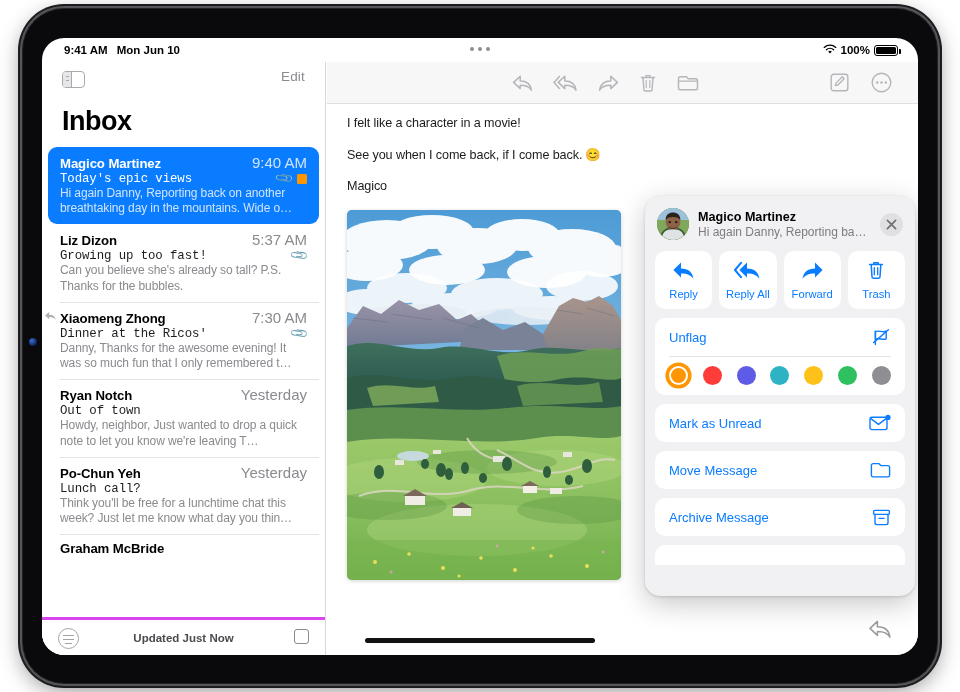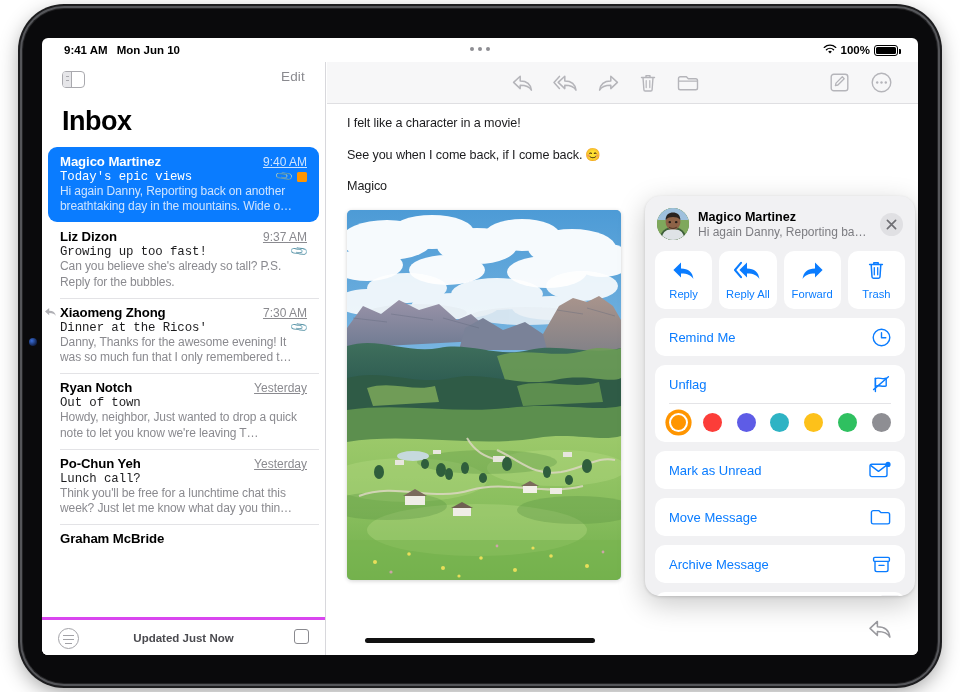--- a/index.html
+++ b/index.html
@@ -33,21 +33,21 @@
     border-radius: 50%;
     background: radial-gradient(circle at 35% 35%, #3a6fdc 0%, #11214a 70%, #05070f 100%);
   }
 
   
   #screen {
     position: absolute;
     left: 20px; top: 30px;
     width: 876px; height: 617px;
     background: #ffffff;
-    border-radius: 6px;
+    border-radius: 22px;
     overflow: hidden;
   }
 
   
   #status-bar {
     position: absolute; left: 0; top: 0; width: 100%; height: 24px;
     display: flex; align-items: center;
     font-size: 11.5px; font-weight: bold; color: #000;
   }
   #status-left { position: absolute; left: 22px; display: flex; gap: 9px; align-items: center; }
@@ -102,21 +102,21 @@
     padding: 7px 12px 8px 12px;
     border-radius: 9px;
   }
   .mail-row + .mail-row::before {
     content: ""; position: absolute; left: 12px; right: 0; top: 0; height: 1px; background: #e3e3e6;
   }
   .mail-row.selected { background: #0a7cff; }
   .mail-row.selected + .mail-row::before { background: transparent; }
   .mail-top { display: flex; align-items: baseline; justify-content: space-between; }
   .mail-sender { font-size: 13.2px; font-weight: bold; color: #000; letter-spacing: -.1px; }
-  .mail-time { font-size: 12px; color: #8a8a8f; white-space: nowrap; margin-left: 20px; text-decoration: underline; }
+  .mail-time { font-size: 15px; color: #8a8a8f; white-space: nowrap; margin-left: 20px; }
   .mail-subject-line { display: flex; align-items: center; justify-content: space-between; margin-top: 1px; }
   .mail-subject { font-size: 12.4px; color: #1c1c1e; letter-spacing: -.1px; font-family: Liberation Mono, monospace; }
   .mail-badges { display: flex; align-items: center; gap: 5px; flex: 0 0 auto; margin-left: 6px; }
   .clip-icon { font-size: 12px; color: #a6a6ab; transform: rotate(-40deg); display: inline-block; }
   .flag-icon { width: 10px; height: 10px; background: #ff9500; border-radius: 1.5px; display: inline-block; }
   .mail-preview { font-size: 12px; color: #8a8a8f; line-height: 1.27; margin-top: 0; letter-spacing: -.1px; }
   .mail-row.selected .mail-sender,
   .mail-row.selected .mail-subject { color: #ffffff; }
   .mail-row.selected .mail-time,
   .mail-row.selected .mail-preview { color: #cfe4ff; }
@@ -307,29 +307,29 @@
               <span class="clip-icon">📎</span>
               <span class="flag-icon"></span>
             </span>
           </div>
           <div class="mail-preview">Hi again Danny, Reporting back on another breathtaking day in the mountains. Wide o…</div>
         </div>
 
         <div class="mail-row">
           <div class="mail-top">
             <span class="mail-sender">Liz Dizon</span>
-            <span class="mail-time">9:37 AM</span>
+            <span class="mail-time">5:37 AM</span>
           </div>
           <div class="mail-subject-line">
             <span class="mail-subject">Growing up too fast!</span>
             <span class="mail-badges">
               <span class="clip-icon">📎</span>
             </span>
           </div>
-          <div class="mail-preview">Can you believe she's already so tall? P.S. Reply for the bubbles.</div>
+          <div class="mail-preview">Can you believe she's already so tall? P.S. Thanks for the bubbles.</div>
         </div>
 
 
         <div class="mail-row has-reply">
           <span class="replied-icon">
             <svg width="13" height="11" viewBox="0 0 13 11">
                 <path d="M5.2 1 1 4.6l4.2 3.6V6.1c3.4 0 5.4.9 6.6 2.9-.4-3.4-2.6-5.2-6.6-5.2V1z" fill="#b0b0b5"></path>
               </svg>
           </span>
           <div class="mail-top">
@@ -650,31 +650,20 @@
           <span>
             <svg width="18" height="20" viewBox="0 0 18 20">
                 <path d="M2.6 4.4h12.8M6.8 4.4V2.7h4.4v1.7M4.2 4.6l.8 12.2c0 .8.6 1.4 1.4 1.4h5.2c.8 0 1.4-.6 1.4-1.4l.8-12.2" fill="none" stroke="#0a7cff" stroke-width="1.5" stroke-linecap="round" stroke-linejoin="round"></path>
                 <path d="M7.3 7.6v7.2M10.7 7.6v7.2" stroke="#0a7cff" stroke-width="1.3" stroke-linecap="round"></path>
               </svg>
           </span>
           <span class="qa-label">Trash</span>
         </div>
       </div>
 
-      <div class="popup-card">
-        <div class="popup-item">
-          <span>Remind Me</span>
-          <span class="pi-icon">
-            <svg width="19" height="19" viewBox="0 0 19 19">
-                <circle cx="9.5" cy="9.5" r="8.3" fill="none" stroke="#0a7cff" stroke-width="1.4"></circle>
-                <path d="M9.5 4.8v4.9h4.3" stroke="#0a7cff" stroke-width="1.4" fill="none" stroke-linecap="round" stroke-linejoin="round"></path>
-              </svg>
-          </span>
-        </div>
-      </div>
 
       <div class="popup-card" id="flag-card">
         <div class="popup-item">
           <span>Unflag</span>
           <span class="pi-icon">
             <svg width="20" height="19" viewBox="0 0 20 19">
                 <path d="M4.4 3.2v13.4" stroke="#0a7cff" stroke-width="1.4" stroke-linecap="round"></path>
                 <path d="M4.4 3.6c3.6-1.8 7.2 1.4 10.8-.4v7.6c-3.6 1.8-7.2-1.4-10.8.4z" fill="none" stroke="#0a7cff" stroke-width="1.4" stroke-linejoin="round"></path>
                 <path d="M2.6 14.6 17.4 1.8" stroke="#0a7cff" stroke-width="1.4" stroke-linecap="round"></path>
               </svg>

